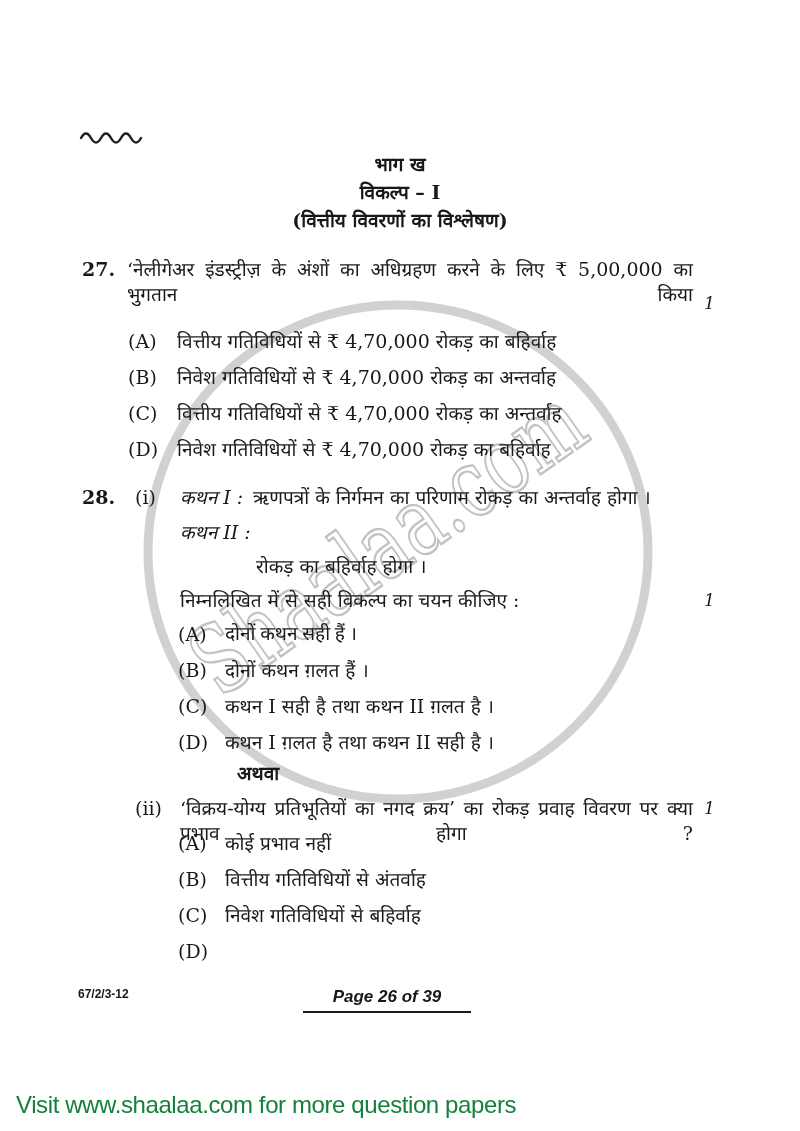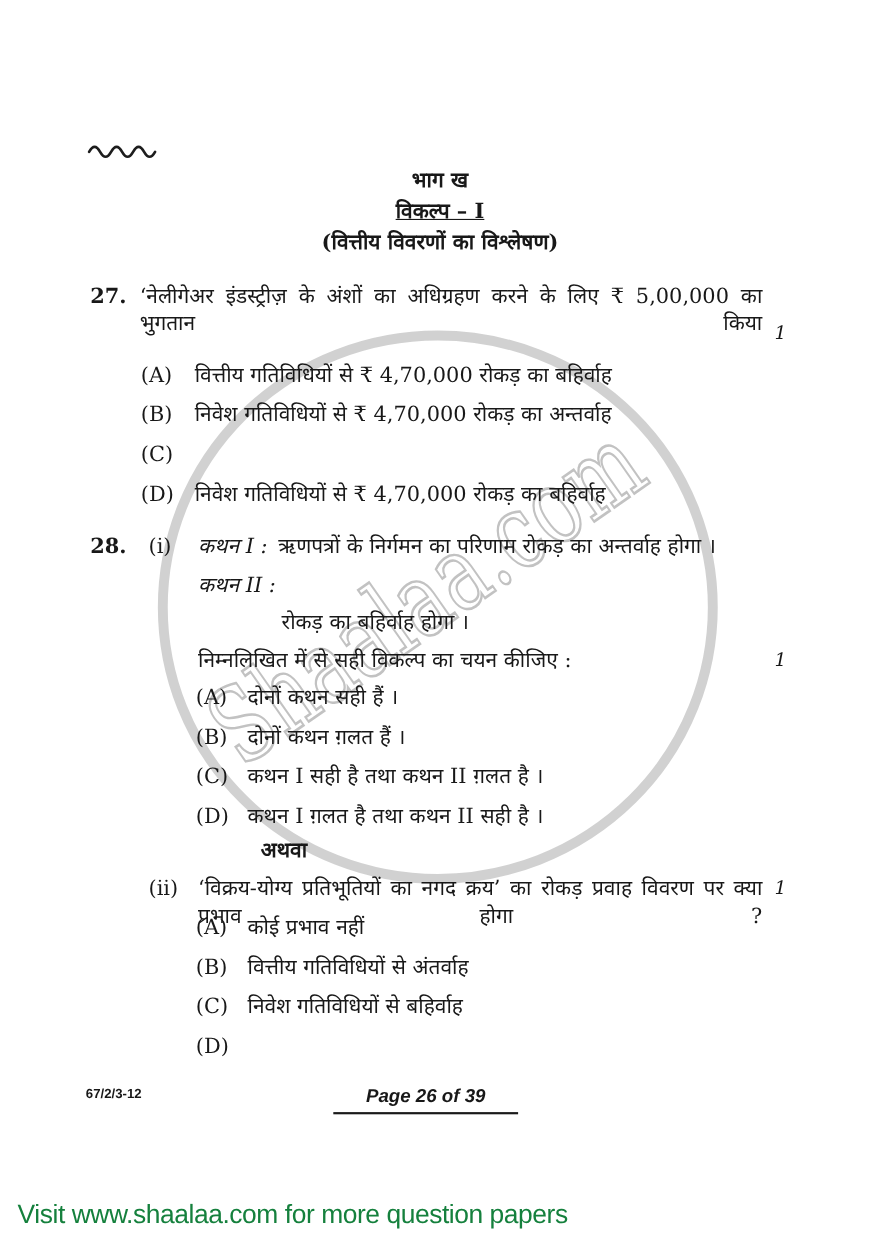--- a/index.html
+++ b/index.html
@@ -33,46 +33,47 @@
     <text transform="translate(392,548) rotate(-35)" text-anchor="middle" dominant-baseline="middle" font-family="DejaVu Serif, serif" font-size="95" fill="none" stroke="#c2c2c2" stroke-width="2.4" textLength="455" lengthAdjust="spacingAndGlyphs">Shaalaa.com</text>
   </svg>
 
   <div class="content">
 
     <svg style="position:absolute;left:78px;top:125px;" width="66" height="24" viewBox="0 0 66 24">
       <path d="M3,13 Q8,4 13,13 T23,13 T33,13 T43,13 T53,13 T63,13" fill="none" stroke="#1d1d1d" stroke-width="2.4" stroke-linecap="round"></path>
     </svg>
 
     <div class="t b cen" style="top:152px;">भाग ख</div>
-    <div class="t b cen" style="top:180px;text-decoration:underline;">विकल्प – I</div>
+    <div class="t b cen" style="top:180px;">विकल्प – I</div>
     <div class="t b cen" style="top:208px;">(वित्तीय विवरणों का विश्लेषण)</div>
 
     <div class="t b" style="left:82px;top:257px;">27.</div>
     <div class="t just" style="left:127px;top:257px;width:566px;">‘नेलीगेअर इंडस्ट्रीज़ के अंशों का अधिग्रहण करने के लिए ₹ 5,00,000 का भुगतान किया</div>
     <div class="t marks" style="left:704px;top:292px;">1</div>
 
     <div class="t" style="left:128px;top:329px;">(A)</div>
     <div class="t" style="left:177px;top:329px;">वित्तीय गतिविधियों से ₹ 4,70,000 रोकड़ का बहिर्वाह</div>
     <div class="t" style="left:128px;top:365px;">(B)</div>
     <div class="t" style="left:177px;top:365px;">निवेश गतिविधियों से ₹ 4,70,000 रोकड़ का अन्तर्वाह</div>
     <div class="t" style="left:128px;top:401px;">(C)</div>
+    <div class="t" style="left:177px;top:401px;">वित्तीय गतिविधियों से ₹ 4,70,000 रोकड़ का अन्तर्वाह</div>
     <div class="t" style="left:128px;top:437px;">(D)</div>
     <div class="t" style="left:177px;top:437px;">निवेश गतिविधियों से ₹ 4,70,000 रोकड़ का बहिर्वाह</div>
 
     <div class="t b" style="left:82px;top:485px;">28.</div>
     <div class="t" style="left:135px;top:485px;">(i)</div>
     <div class="t i" style="left:180px;top:485px;">कथन I :</div>
     <div class="t" style="left:253px;top:485px;">ऋणपत्रों के निर्गमन का परिणाम रोकड़ का अन्तर्वाह होगा ।</div>
     <div class="t i" style="left:180px;top:520px;">कथन II :</div>
     <div class="t" style="left:256px;top:554px;">रोकड़ का बहिर्वाह होगा ।</div>
     <div class="t" style="left:180px;top:588px;">निम्नलिखित में से सही विकल्प का चयन कीजिए :</div>
     <div class="t marks" style="left:704px;top:589px;">1</div>
 
     <div class="t" style="left:178px;top:622px;">(A)</div>
-    <div class="t" style="left:225px;top:622px;">दोनों कथन सही हैं ।</div>
+    <div class="t" style="left:225px;top:622px;font-family:Liberation Serif, serif;">दोनों कथन सही हैं ।</div>
     <div class="t" style="left:178px;top:658px;">(B)</div>
     <div class="t" style="left:225px;top:658px;">दोनों कथन ग़लत हैं ।</div>
     <div class="t" style="left:178px;top:694px;">(C)</div>
     <div class="t" style="left:225px;top:694px;">कथन I सही है तथा कथन II ग़लत है ।</div>
     <div class="t" style="left:178px;top:730px;">(D)</div>
     <div class="t" style="left:225px;top:730px;">कथन I ग़लत है तथा कथन II सही है ।</div>
 
     <div class="t b" style="left:237px;top:761px;">अथवा</div>
 
     <div class="t" style="left:135px;top:796px;">(ii)</div>

